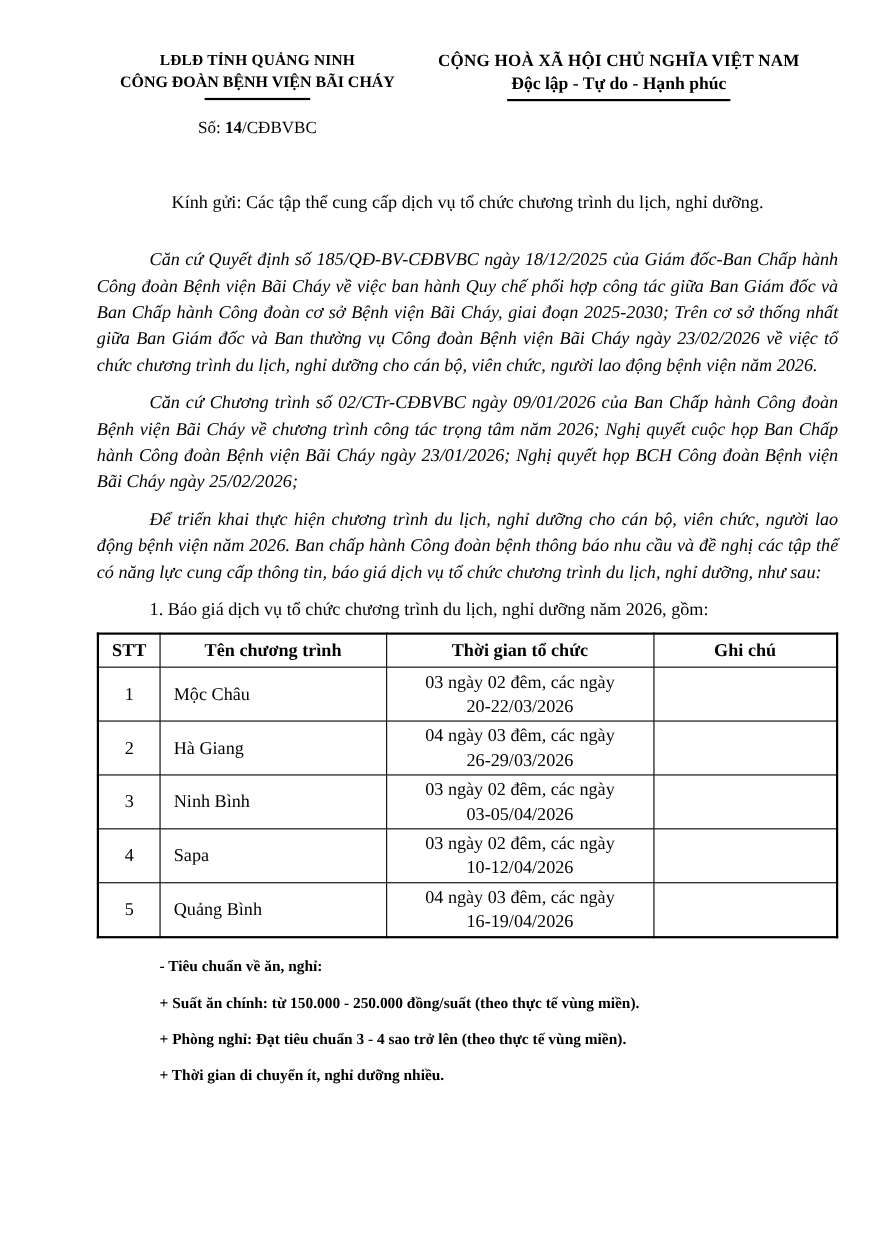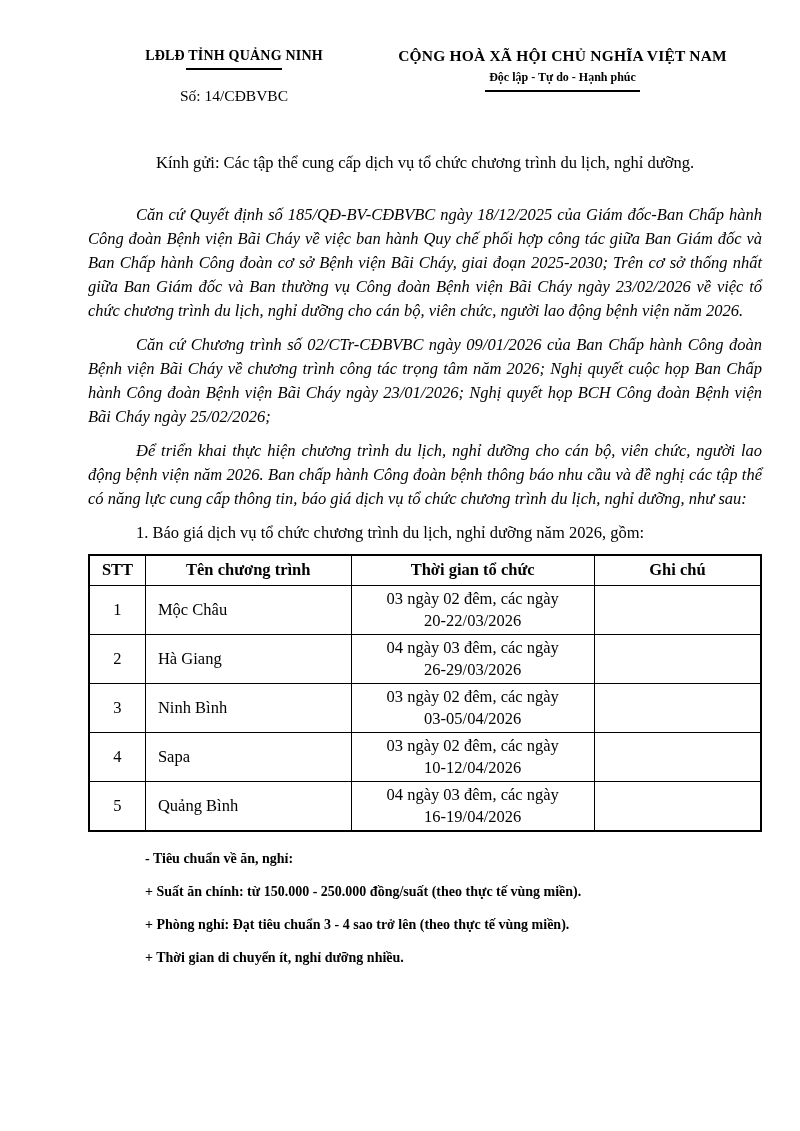--- a/index.html
+++ b/index.html
@@ -14,24 +14,24 @@
     overflow:hidden;
   }
   
   .letterhead { display:flex; }
   .lh-left  { width:292px; text-align:center; }
   .lh-right { width:365px; text-align:center; }
   .org-parent { font-size:14px; font-weight:bold; line-height:19px; letter-spacing:.2px; }
   .org-name   { font-size:14.5px; font-weight:bold; line-height:21px; }
   .org-underline { width:96px; border-bottom:2px solid #000; margin:3px auto 0; }
   .doc-number { margin-top:17px; font-size:15.5px; }
-  .doc-number b { font-weight:normal; }
+  .doc-number b { font-weight:bold; }
   .subject { margin-top:13px; font-size:13.5px; line-height:20px; }
   .motto-main { font-size:15.5px; font-weight:bold; line-height:20px; letter-spacing:.2px; }
-  .motto-sub  { display:inline-block; font-size:12px; font-weight:bold; line-height:22px;
+  .motto-sub  { display:inline-block; font-size:16px; font-weight:bold; line-height:22px;
                 border-bottom:2px solid #000; padding:0 4px 2px;text-align:right; }
   .place-date { margin-top:17px; font-size:15.5px; font-style:italic; }
   
   .salutation { margin-top:48px; text-align:center; font-size:16.5px; }
   
   .body-text { margin-top:30px; }
   .body-text p {
     font-size:16.5px; line-height:24px;
     text-align:justify; text-indent:48px;
     margin-bottom:10px;
@@ -65,20 +65,21 @@
   .standards div:first-child { margin-top:0; }
 </style>
 </head>
 <body>
 
 <div class="page">
 
   <div class="letterhead">
     <div class="lh-left">
       <div class="org-parent">LĐLĐ TỈNH QUẢNG NINH</div>
+      <div class="org-name">CÔNG ĐOÀN BỆNH VIỆN BÃI CHÁY</div>
       <div class="org-underline"></div>
       <div class="doc-number"><span>Số: </span><b>14</b><span>/CĐBVBC</span></div>
     </div>
     <div class="lh-right">
       <div class="motto-main">CỘNG HOÀ XÃ HỘI CHỦ NGHĨA VIỆT NAM</div>
       <div><span class="motto-sub">Độc lập - Tự do - Hạnh phúc</span></div>
     </div>
   </div>
 
   <div class="salutation">Kính gửi: Các tập thể cung cấp dịch vụ tổ chức chương trình du lịch, nghỉ dưỡng.</div>

